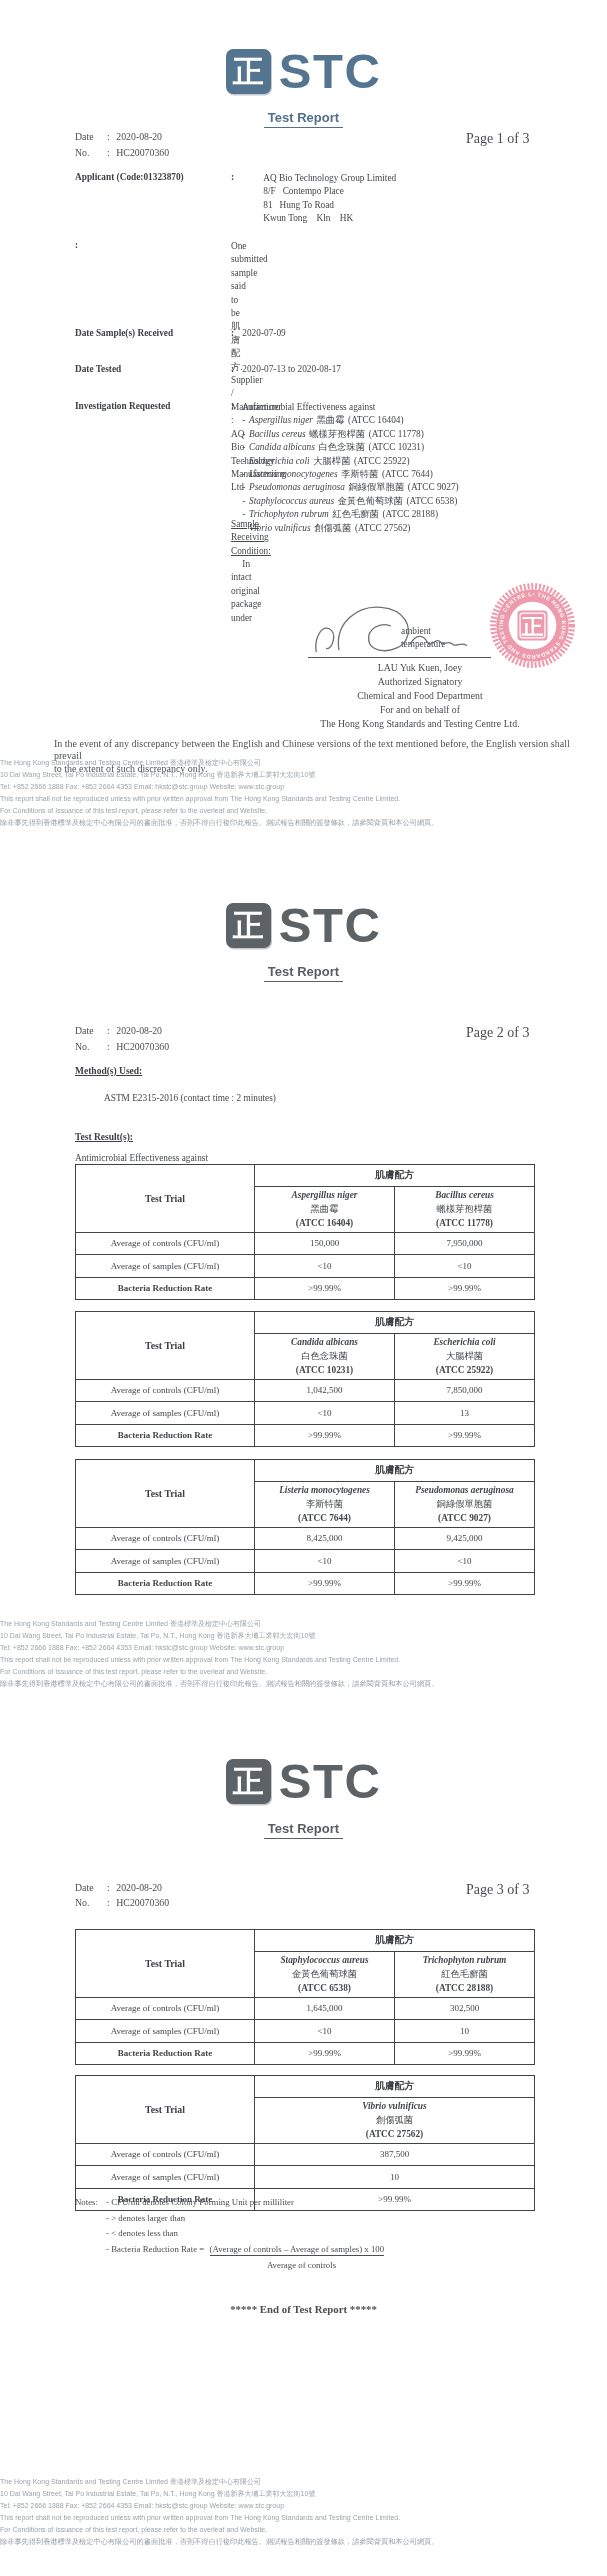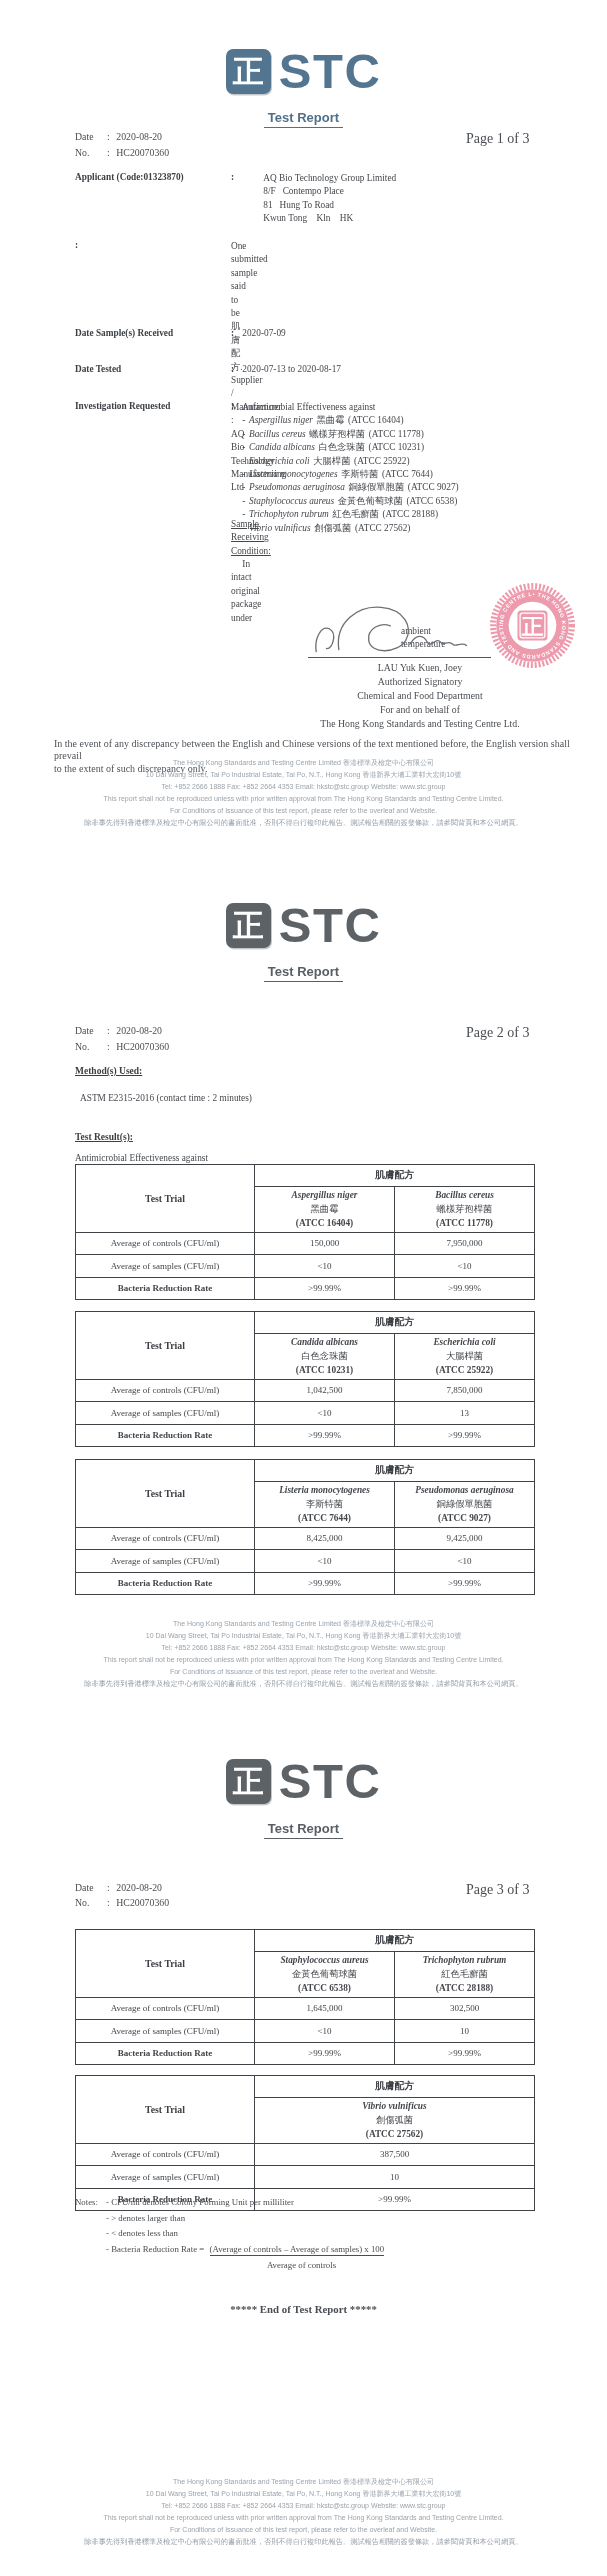--- a/index.html
+++ b/index.html
@@ -46,21 +46,21 @@
   .org-cell .acc{font-weight:bold;font-size:9.3px;line-height:14px;}
   td.bold-lbl{font-weight:bold;color:#34373c;}
   
   .sec-h{left:75px;font-size:9.5px;font-weight:bold;color:#3b3e43;text-decoration:underline;}
   .plain{left:75px;font-size:9.3px;color:#44474c;}
   
   .note{font-size:8.8px;color:#4a4d52;}
   .formula-num{border-bottom:0.9px solid #4a4d52;padding-bottom:0.5px;}
   .endline{left:0;right:0;text-align:center;font-size:10.8px;font-weight:bold;color:#4a4d52;}
   
-  .foot{left:0;right:0;text-align:center;font-family:"Liberation Sans",sans-serif;color:#9aa3ab;}
+  .foot{left:0;right:0;font-family:"Liberation Sans",sans-serif;color:#9aa3ab;}
   .foot div{line-height:12px;font-size:7px;}
   .foot .zh{font-size:7.2px;color:#929ca5;}
   .disc{left:54px;width:520px;font-size:10px;color:#4e5257;line-height:12.4px;}
 </style>
 </head>
 <body>
 
 <div id="doc">
 
   <div>
@@ -199,21 +199,21 @@
         <span>2020-08-20</span>
     </div>
     <div class="abs pagenum" style="top:1025px;">Page 2 of 3</div>
     <div class="abs meta" style="top:1041px;">
       <span>No.</span>
         <span>:</span>
         <span>HC20070360</span>
     </div>
 
     <div class="abs sec-h" style="top:1066px;">Method(s) Used:</div>
-    <div class="abs plain" style="top:1093px;left:80px;">ASTM E2315-2016 (contact time : 2 minutes)</div>
+    <div class="abs plain" style="top:1093px;left:104px;">ASTM E2315-2016 (contact time : 2 minutes)</div>
     <div class="abs sec-h" style="top:1132px;">Test Result(s):</div>
     <div class="abs plain" style="top:1153px;">Antimicrobial Effectiveness against</div>
 
     <table class="rtable" style="left:75px;top:1164px;">
       <colgroup>
           <col style="width:179px">
           <col>
           <col>
         </colgroup>
       <tbody>

